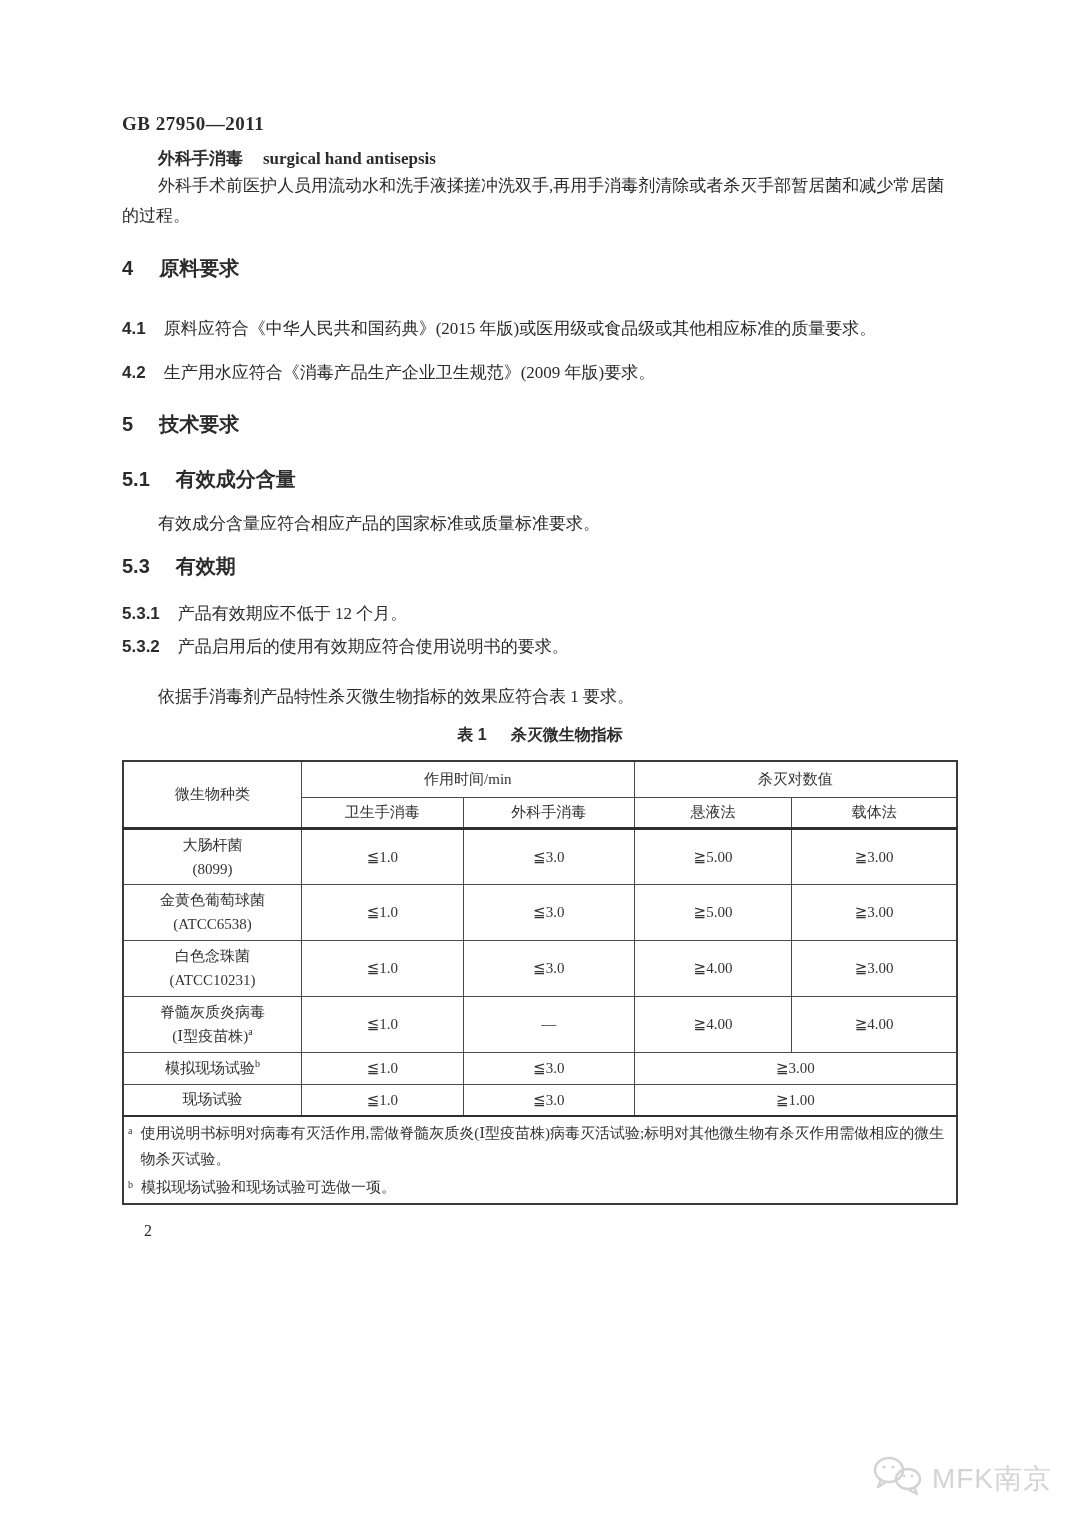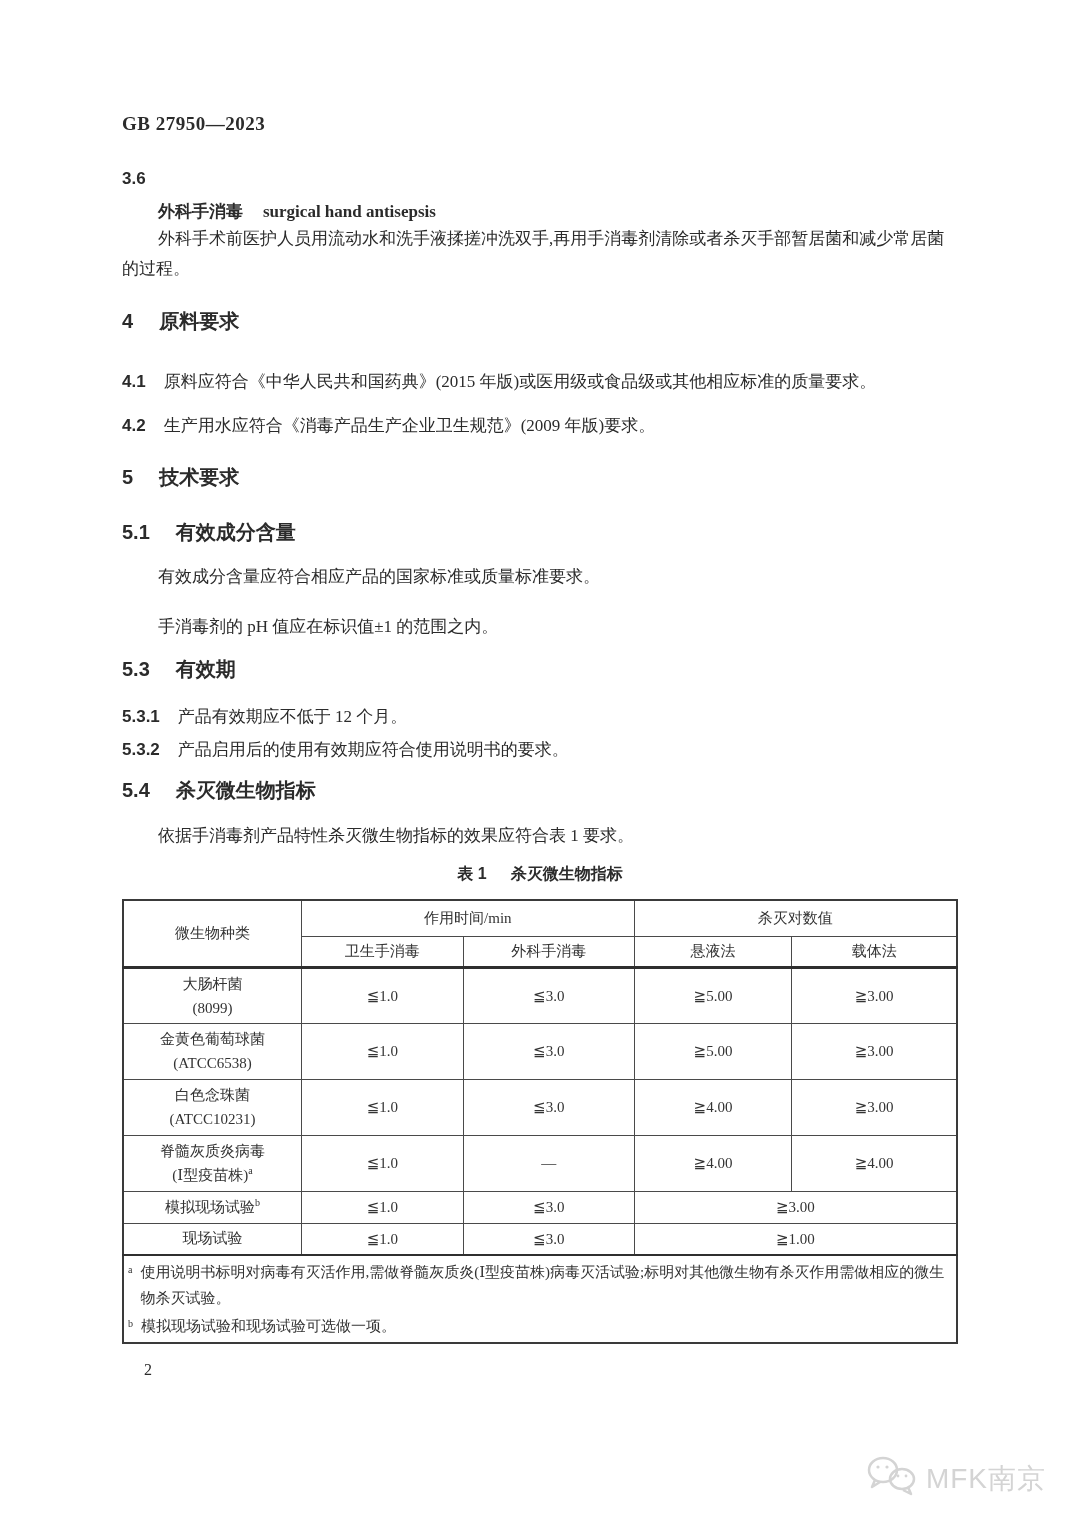--- a/index.html
+++ b/index.html
@@ -85,37 +85,36 @@
     text-align: left; vertical-align: top;
     padding: 10px 14px 12px 20px; height: 88px;
   }
   .fn { display: flex; gap: 8px; font-size: 15px; line-height: 26px; text-align: left; }
   .fn + .fn { margin-top: 2px; }
   .fn .fn-sup { font-size: 10px; position: relative; top: -2px; flex: 0 0 auto; }
   .fn .fn-text { flex: 1 1 auto; }
   
   .page-number { margin-top: 16px; padding-left: 22px; font-size: 16px; line-height: 20px; }
   .watermark {
-    position: absolute; right: 34px; bottom: 24px;
+    position: absolute; right: 28px; bottom: 24px;
     display: flex; align-items: center; gap: 8px;
     color: #d4d4d4;
   }
   .watermark .wm-text {
     font-family: "Liberation Sans", "DejaVu Sans", sans-serif;
     font-size: 28px; letter-spacing: 1px;
   }
 </style>
 </head>
 <body>
 
 <div class="page">
 
-  <div class="doc-header">GB 27950—2023</div>
-
-  <div class="clause-num-line mt-36">3.6</div>
+  <div class="doc-header">GB 27950—2011</div>
+
 
   <div class="term-line mt-12">
     <span class="term-cn">外科手消毒</span><span class="term-en">surgical hand antisepsis</span>
   </div>
 
   <p class="body-text indent mt-6">外科手术前医护人员用流动水和洗手液揉搓冲洗双手,再用手消毒剂清除或者杀灭手部暂居菌和减少常居菌的过程。</p>
 
   <h2 class="sec mt-27">
     <span class="sec-num">4</span><span>原料要求</span>
   </h2>
@@ -129,35 +128,31 @@
 
   <h2 class="sec mt-26">
     <span class="sec-num">5</span><span>技术要求</span>
   </h2>
 
   <h2 class="sec mt-34">
     <span class="sec-num">5.1</span><span>有效成分含量</span>
   </h2>
   <p class="body-text pad-indent mt-19">有效成分含量应符合相应产品的国家标准或质量标准要求。</p>
 
-  <p class="body-text pad-indent mt-20">手消毒剂的 pH 值应在标识值±1 的范围之内。</p>
 
   <h2 class="sec mt-17">
     <span class="sec-num">5.3</span><span>有效期</span>
   </h2>
   <p class="numbered mt-22">
     <span class="n">5.3.1</span><span>产品有效期应不低于 12 个月。</span>
   </p>
   <p class="numbered mt-1">
     <span class="n">5.3.2</span><span>产品启用后的使用有效期应符合使用说明书的要求。</span>
   </p>
 
-  <h2 class="sec mt-15">
-    <span class="sec-num">5.4</span><span>杀灭微生物指标</span>
-  </h2>
   <p class="body-text pad-indent mt-20">依据手消毒剂产品特性杀灭微生物指标的效果应符合表 1 要求。</p>
 
   <div class="table-caption">
     <span class="cap-label">表 1</span><span>杀灭微生物指标</span>
   </div>
 
   <table class="spec">
     <colgroup>
       <col class="c1">
         <col class="c2">

